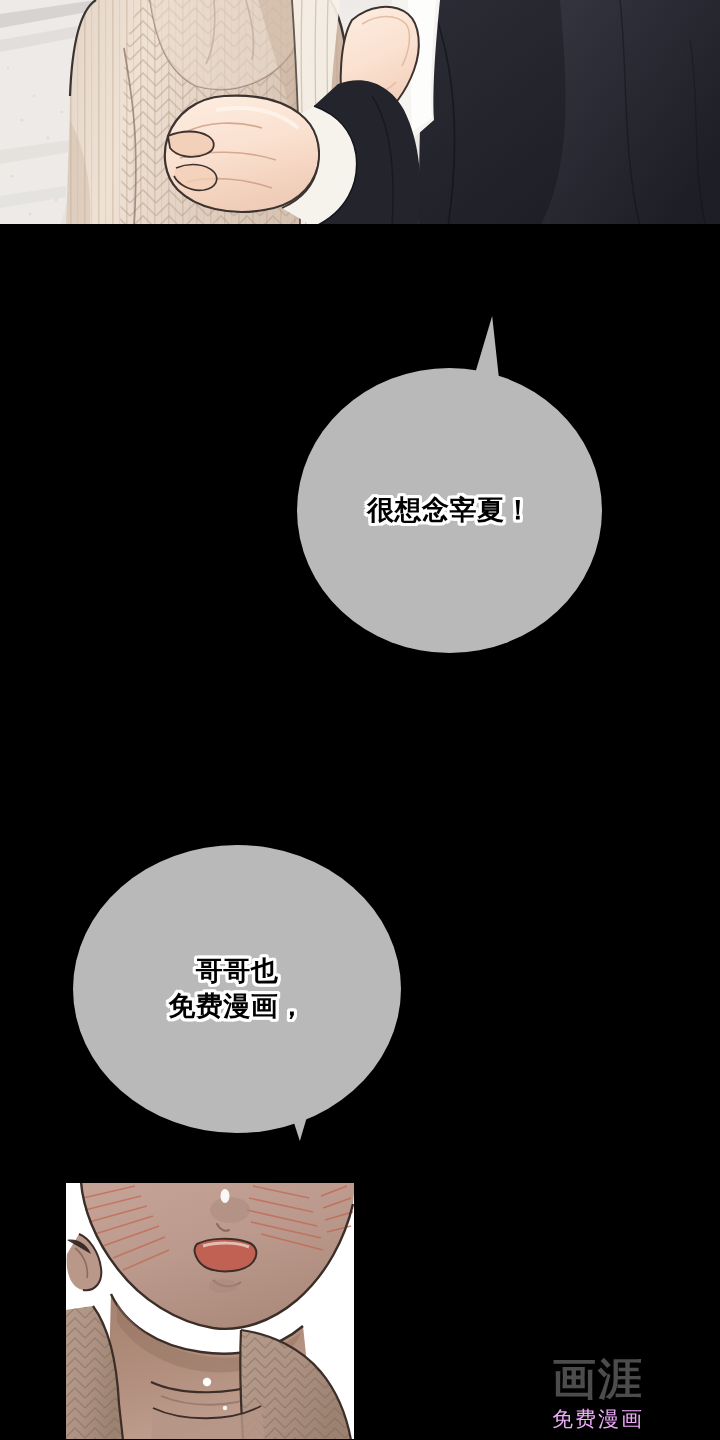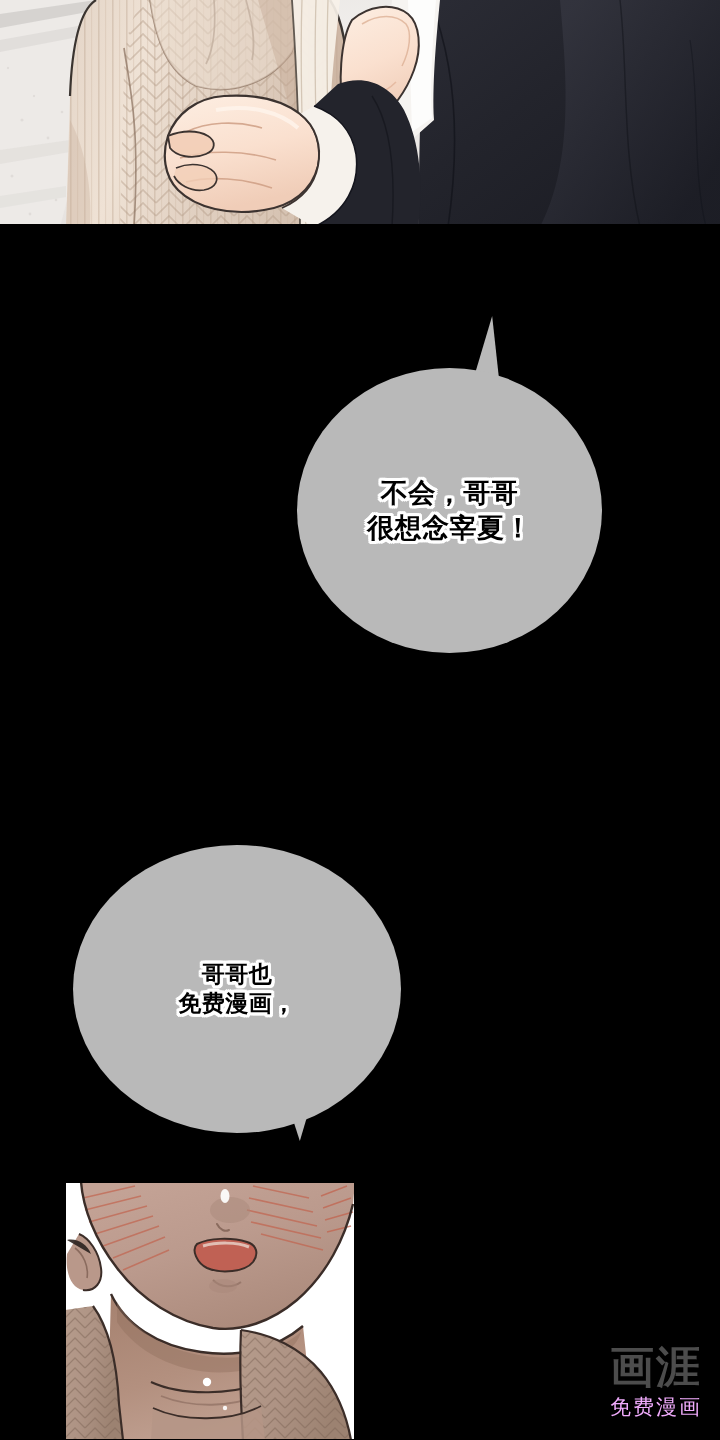--- a/index.html
+++ b/index.html
@@ -78,21 +78,21 @@
     width: 28px; height: 72px;
     background: #b9b9b9;
     clip-path: polygon(72% 0%, 100% 100%, 0% 94%);
   }
 
   
   #bubble-2 {
     left: 73px;  top: 845px;
     width: 328px; height: 288px;
   }
-  #bubble-2 .txt { font-size: 23px; }
+  #bubble-2 .txt { font-size: 27px; }
   #bubble-2 .tail {
     left: 205px; top: 228px;
     width: 42px; height: 68px;
     background: #b9b9b9;
     clip-path: polygon(0% 0%, 100% 0%, 52% 100%);
   }
 
   
   .panel-bottom {
     position: absolute;
@@ -102,23 +102,23 @@
     height: 258px;
     overflow: hidden;
     background: #ffffff;
   }
   .panel-bottom .art { position: absolute; inset: 0; }
 
   
   #watermark {
     position: absolute;
     right: 18px;
-    bottom: 22px;
+    bottom: 10px;
     width: 150px;
-    text-align: right;
+    text-align: left;
     user-select: none;
   }
   #watermark .wm-logo {
     font-size: 44px;
     font-weight: bold;
     color: #4c4c4c;
     letter-spacing: 2px;
     line-height: 1.02;
   }
   #watermark .wm-sub {
@@ -295,21 +295,20 @@
 
         <rect x="0" y="224" width="720" height="3" fill="#000000"></rect>
       </g>
     </svg>
   </div>
 
   <div class="bubble" id="bubble-1">
     <div class="tail"></div>
     <div class="body"></div>
     <div class="txt">
-      <div>不会，哥哥</div>
       <div>很想念宰夏！</div>
     </div>
   </div>
 
   <div class="bubble" id="bubble-2">
     <div class="tail"></div>
     <div class="body"></div>
     <div class="txt">
       <div>哥哥也</div>
       <div>免费漫画，</div>

